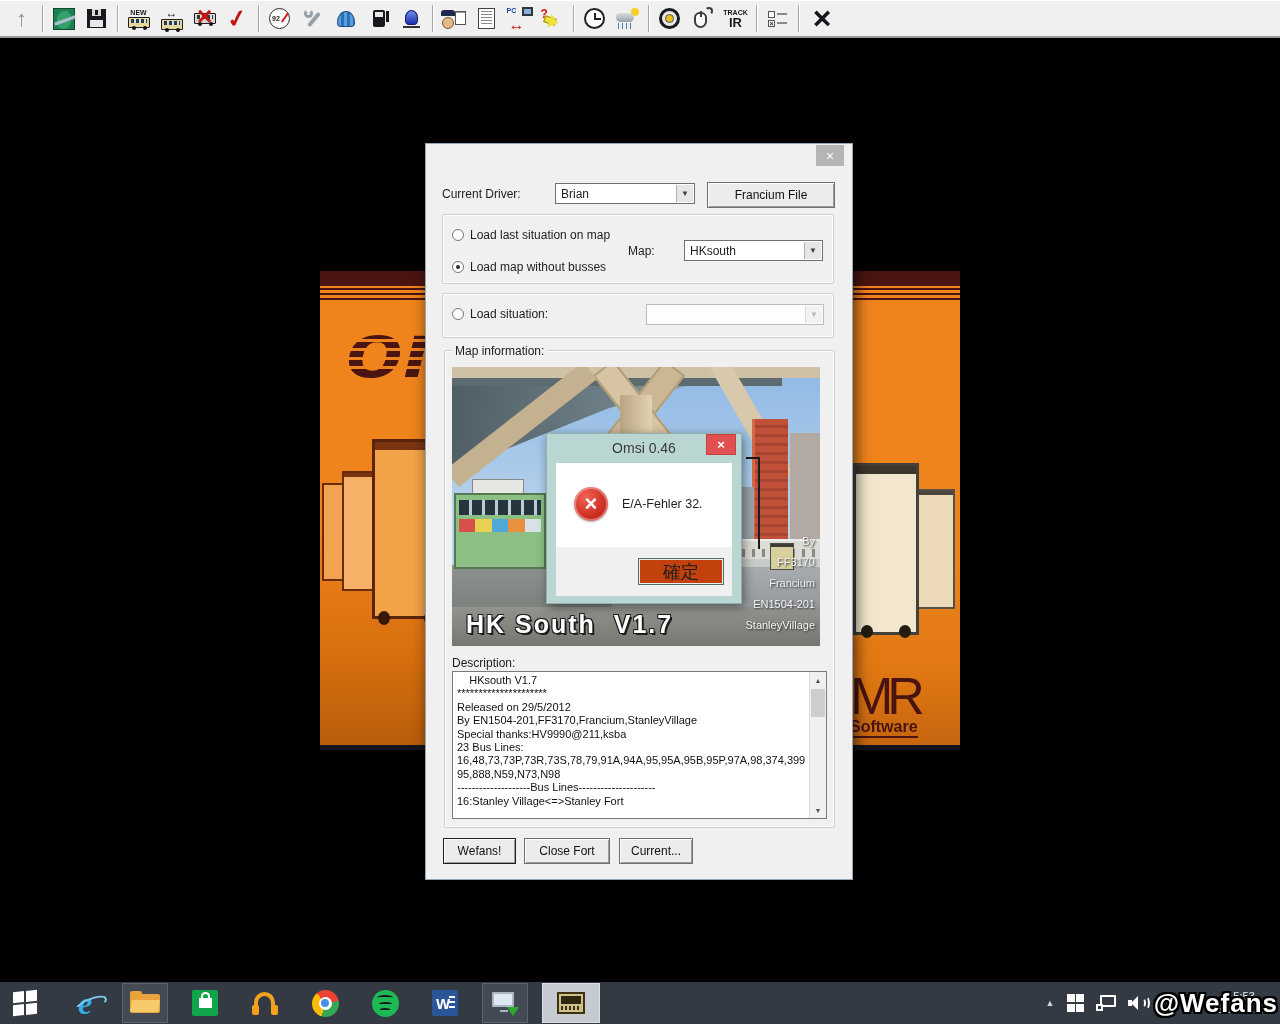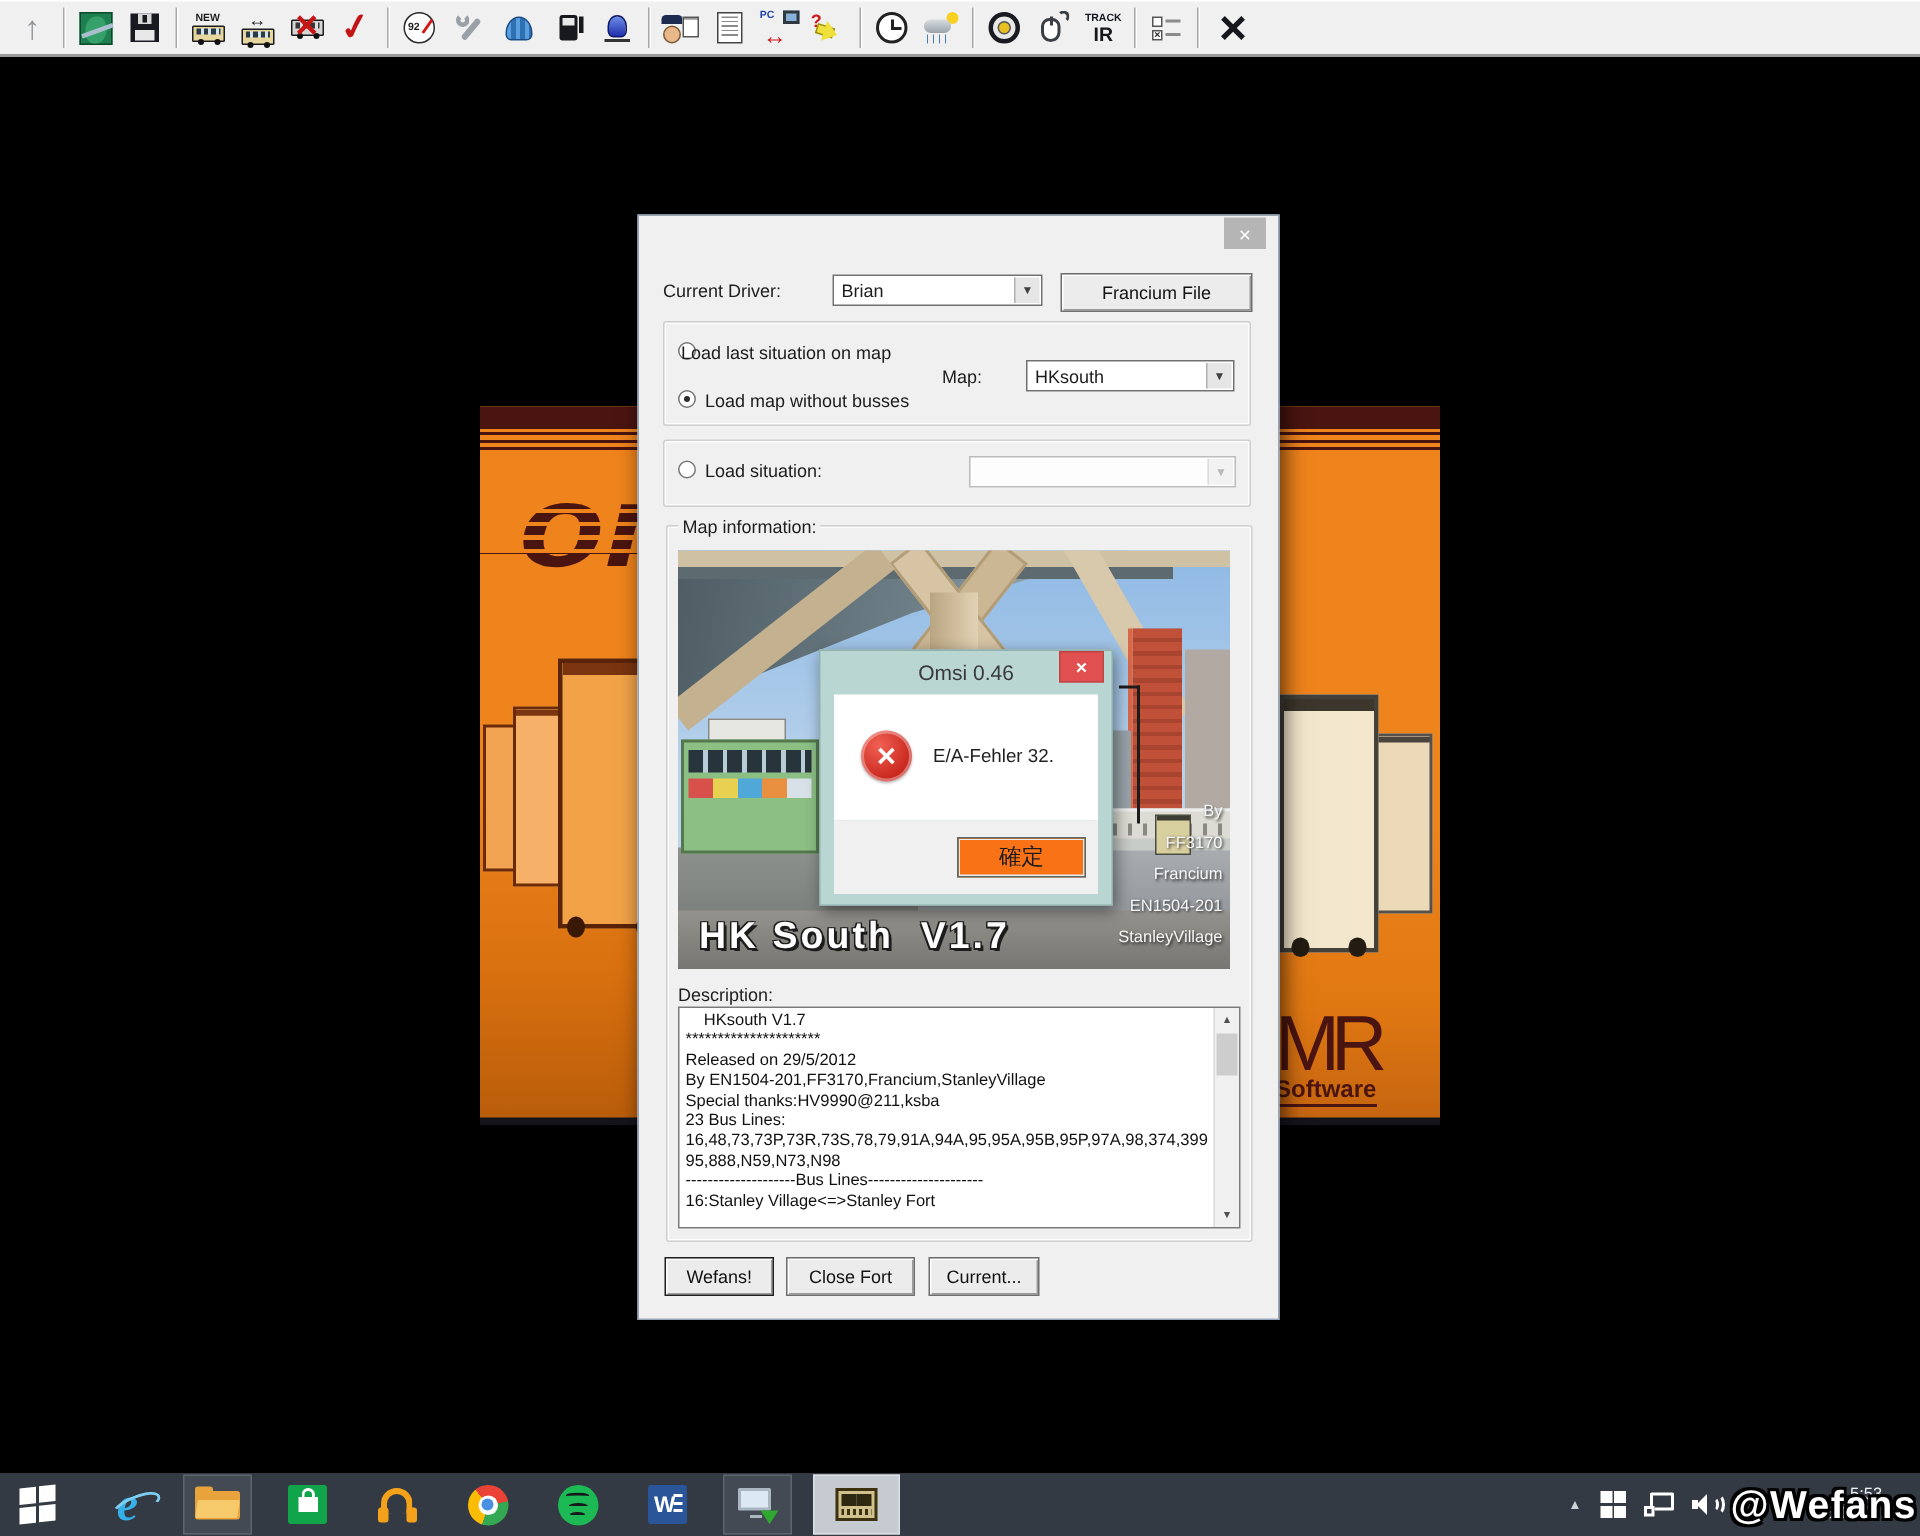--- a/index.html
+++ b/index.html
@@ -235,21 +235,21 @@
       <div class="ddbtn">
         <span>▼</span>
       </div>
     </div>
   <div class="btn3d" style="position:absolute;left:281px;top:38px;width:128px;height:26px">
       <span>Francium File</span>
     </div>
 
   <div class="grp" style="left:16px;top:70px;width:392px;height:70px"></div>
   <div class="abs" style="left:26px;top:83px"><span class="radio"></span></div>
-  <div class="abs lbl" style="left:28px;top:84px">Load last situation on map</div>
+  <div class="abs lbl" style="left:44px;top:84px">Load last situation on map</div>
   <div class="abs" style="left:26px;top:115px"><span class="radio sel"></span></div>
   <div class="abs lbl" style="left:44px;top:116px">Load map without busses</div>
   <div class="abs lbl" style="left:202px;top:100px">Map:</div>
   <div class="combo" style="left:258px;top:96px;width:139px;height:21px">
       <span class="val">HKsouth</span>
       <div class="ddbtn">
         <span>▼</span>
       </div>
     </div>
 
@@ -343,21 +343,21 @@
   <div class="abs" style="right:5px;top:0;width:30px;height:21px;background:#e05050;border:1px solid #c04444;color:#fff;font-size:13px;font-weight:bold;display:flex;align-items:center;justify-content:center;cursor:pointer">
       <span>×</span>
     </div>
   <div class="abs" style="left:9px;top:29px;width:176px;height:84px;background:#fff">
     <div class="abs" style="left:18px;top:24px;width:34px;height:34px;border-radius:50%;background:radial-gradient(circle at 35% 30%,#f26055,#c8271c 70%);box-shadow:inset 0 0 0 2px rgba(255,255,255,.35),0 1px 2px rgba(0,0,0,.3);display:flex;align-items:center;justify-content:center">
         <span style="color:#fff;font-size:22px;font-weight:bold;line-height:1">×</span>
       </div>
     <div class="abs" style="left:66px;top:34px;font-size:12.5px;color:#1f1f1f">E/A-Fehler 32.</div>
   </div>
   <div class="abs" style="left:9px;top:113px;width:176px;height:49px;background:#f0f0f0">
-    <div style="position:absolute;right:8px;top:11px;width:86px;height:27px;background:#f97316;border:1px solid #5a6a6a;box-shadow:inset 0 0 0 1px #e8eeee;display:flex;align-items:center;justify-content:center;font-size:15px;cursor:pointer">
+    <div style="position:absolute;right:8px;top:11px;width:86px;height:27px;background:#c2410c;border:1px solid #5a6a6a;box-shadow:inset 0 0 0 1px #e8eeee;display:flex;align-items:center;justify-content:center;font-size:18px;cursor:pointer">
         <span>確定</span>
       </div>
   </div>
 </div>
 
 <div id="taskbar">
   <div class="tile" style="width:42px;margin-left:4px;margin-right:16px">
     <div style="display:grid;grid-template-columns:11px 11px;grid-template-rows:11px 11px;gap:2px;transform:skewY(-6deg)">
         <div style="background:#fff"></div>
         <div style="background:#fff"></div>

